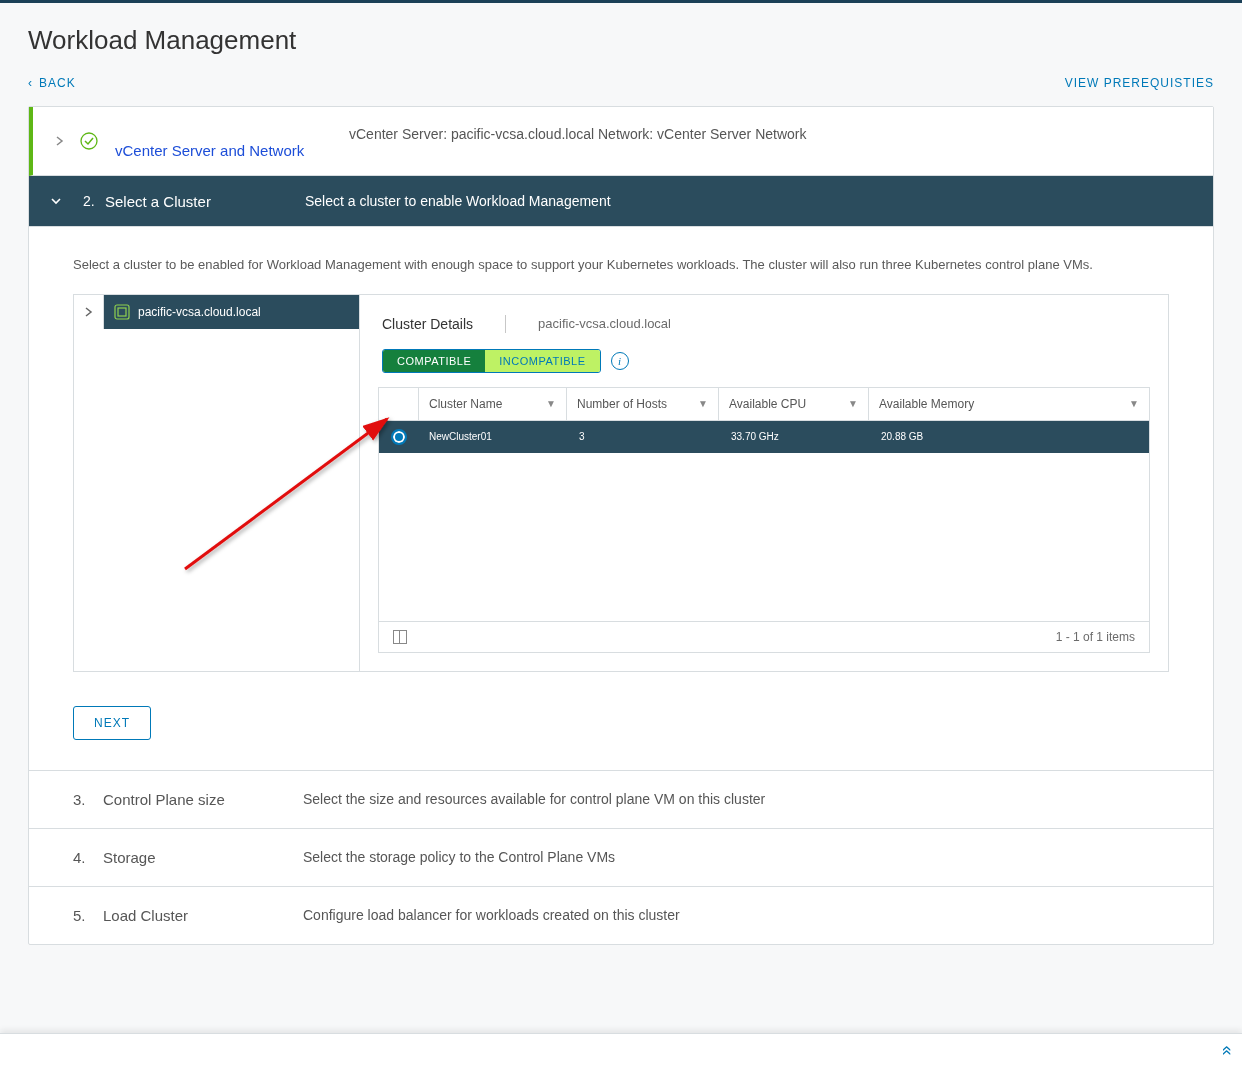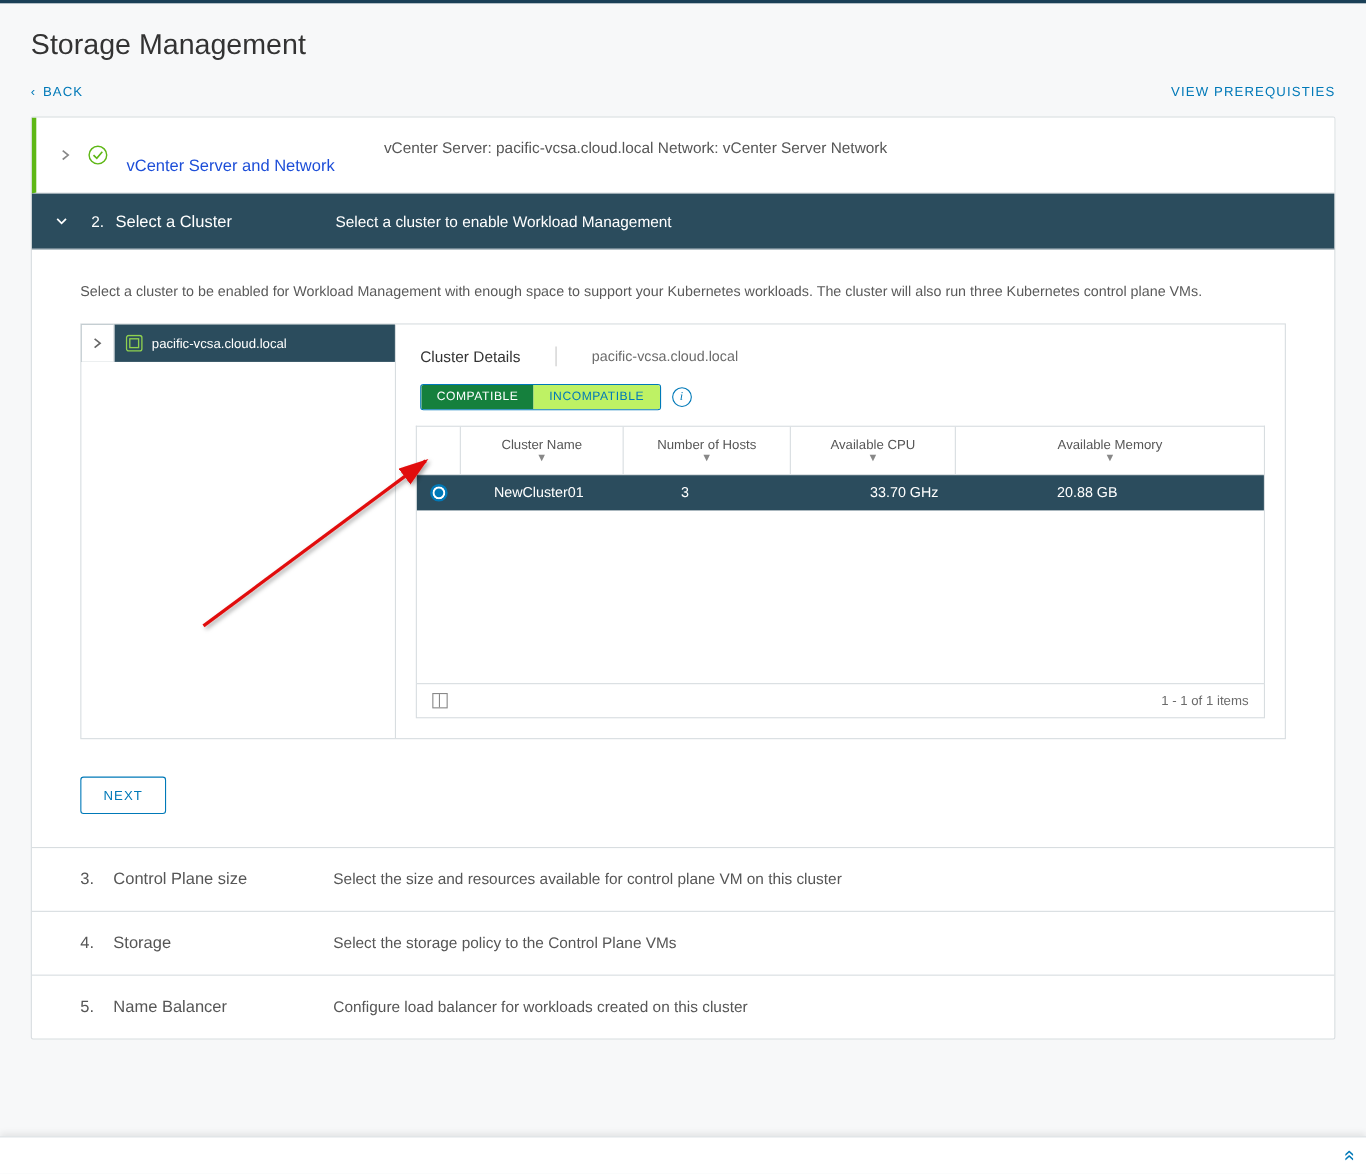--- a/index.html
+++ b/index.html
@@ -47,24 +47,24 @@
     .detail-header .dh-title { color:#333; }
     .detail-header .dh-host { color:#6b6b6b; font-size:13px; }
     .compat-row { display:flex; align-items:center; gap:10px; padding:0 22px 14px; }
     .seg { display:flex; border:1px solid #0079b8; border-radius:3px; overflow:hidden; }
     .seg-btn { padding:5px 14px; font-size:11px; letter-spacing:0.5px; cursor:pointer; }
     .seg-btn.active { background:#15803d; color:#fff; }
     .seg-btn.inactive { background:#bef264; color:#0079b8; }
     .info-icon { color:#0079b8; width:18px;height:18px;border:1.5px solid #0079b8;border-radius:50%; font-size:11px; display:flex; align-items:center; justify-content:center; cursor:pointer; font-style: italic; font-family: Georgia, serif;}
     .data-table { margin: 0 18px; border:1px solid #d8dde0; border-bottom:none; flex:1; display:flex; flex-direction:column; }
     .dt-head { display:flex; font-size:12px; color:#565656; border-bottom:1px solid #d8dde0; }
-    .dt-head .cell { padding:9px 10px; display:flex; justify-content:flex-end; align-items:center; border-right:1px solid #d8dde0;flex-direction:column; }
+    .dt-head .cell { padding:9px 10px; display:flex; justify-content:space-between; align-items:center; border-right:1px solid #d8dde0; }
     .dt-head .cell:last-child { border-right:none; }
     .filter-icon { font-size:10px; color:#888; cursor:pointer; }
-    .dt-row { display:flex; background:#2b4c5d; color:#fff; font-size:13px; cursor:pointer;gap:20px; }
+    .dt-row { display:flex; background:#2b4c5d; color:#fff; font-size:10px; cursor:pointer; }
     .dt-row .cell { padding:8px 10px; display:flex; align-items:center; }
     .radio { width:16px; height:16px; border-radius:50%; border:2px solid #0079b8; background:#0079b8; position:relative; box-shadow: inset 0 0 0 2px #fff; }
     .c-radio { width:40px; justify-content:center; }
     .c-name { flex: 0 0 150px; }
     .c-hosts { flex: 0 0 152px; }
     .c-cpu { flex: 0 0 150px; }
     .c-mem { flex:1; }
     .dt-head .c-name { flex:0 0 148px; }
     .dt-head .c-radio { width:40px; border-right:1px solid #d8dde0;}
     .table-filler { flex:1; }
@@ -87,21 +87,21 @@
     .scroll-area::-webkit-scrollbar-track { background:#eceff1; }
     .bottom-bar { position:absolute; bottom:0; left:0; right:0; height:34px; background:#fff; border-top:1px solid #d8dde0; box-shadow:0 -3px 6px rgba(0,0,0,.08); display:flex; justify-content:flex-end; align-items:center; padding:0 10px;}
     .scroll-top { color:#0079b8; font-size:18px; cursor:pointer; }
   </style>
 </head>
 <body>
 
 <div class="page-wrapper">
   <div class="scroll-area">
 
-    <div class="page-title">Storage Management</div>
+    <div class="page-title">Workload Management</div>
 
     <div class="header-row">
       <div class="back-link">
         <span>‹</span>
         <span>BACK</span>
       </div>
       <div class="prereq-link">VIEW PREREQUISTIES</div>
     </div>
 
     <div class="wizard">
@@ -236,21 +236,21 @@
           <div class="step-title">Control Plane size</div>
           <div class="step-desc">Select the size and resources available for control plane VM on this cluster</div>
         </div>
         <div class="cstep">
           <div class="step-num">4.</div>
           <div class="step-title">Storage</div>
           <div class="step-desc">Select the storage policy to the Control Plane VMs</div>
         </div>
         <div class="cstep">
           <div class="step-num">5.</div>
-          <div class="step-title">Name Balancer</div>
+          <div class="step-title">Load Cluster</div>
           <div class="step-desc">Configure load balancer for workloads created on this cluster</div>
         </div>
       </div>
 
     </div>
   </div>
 
   <div class="bottom-bar">
     <span class="scroll-top" style="transform: rotate(90deg);">«</span>
   </div>

